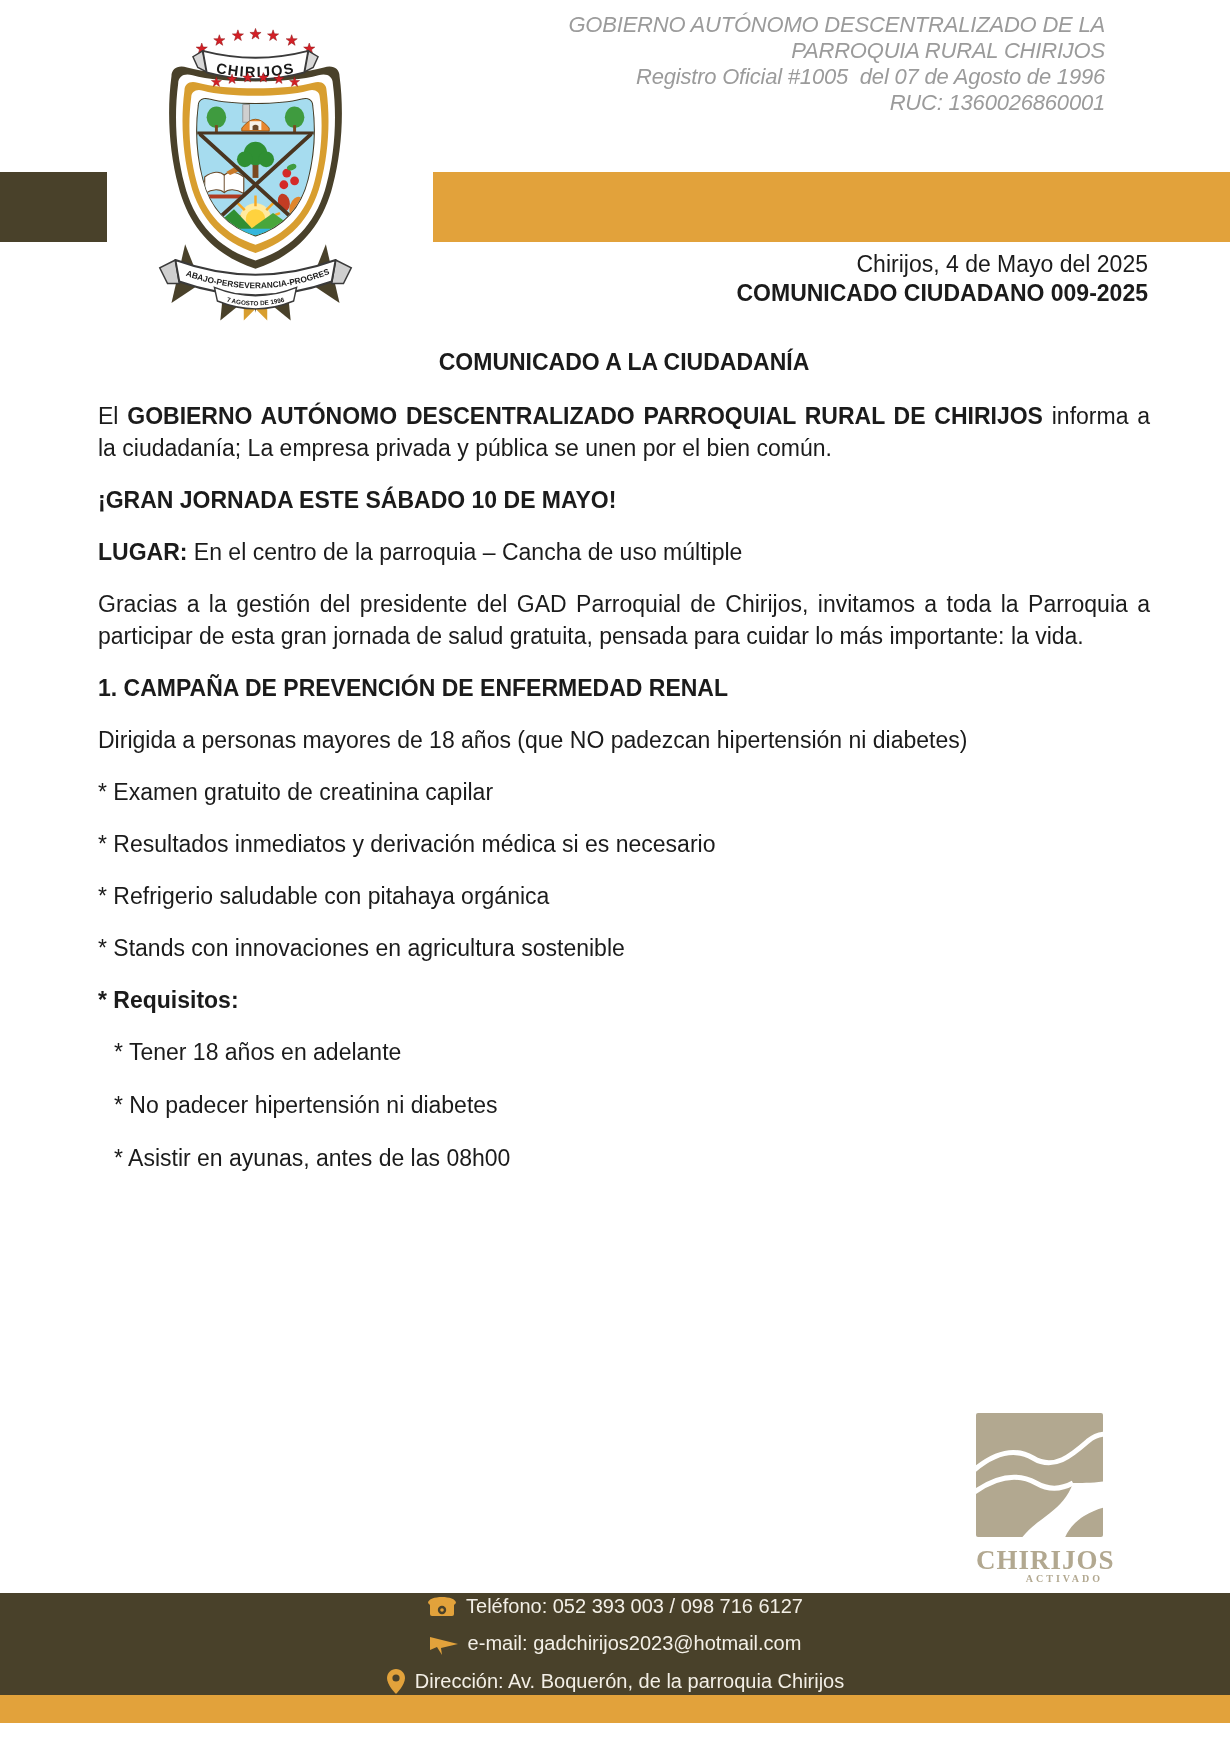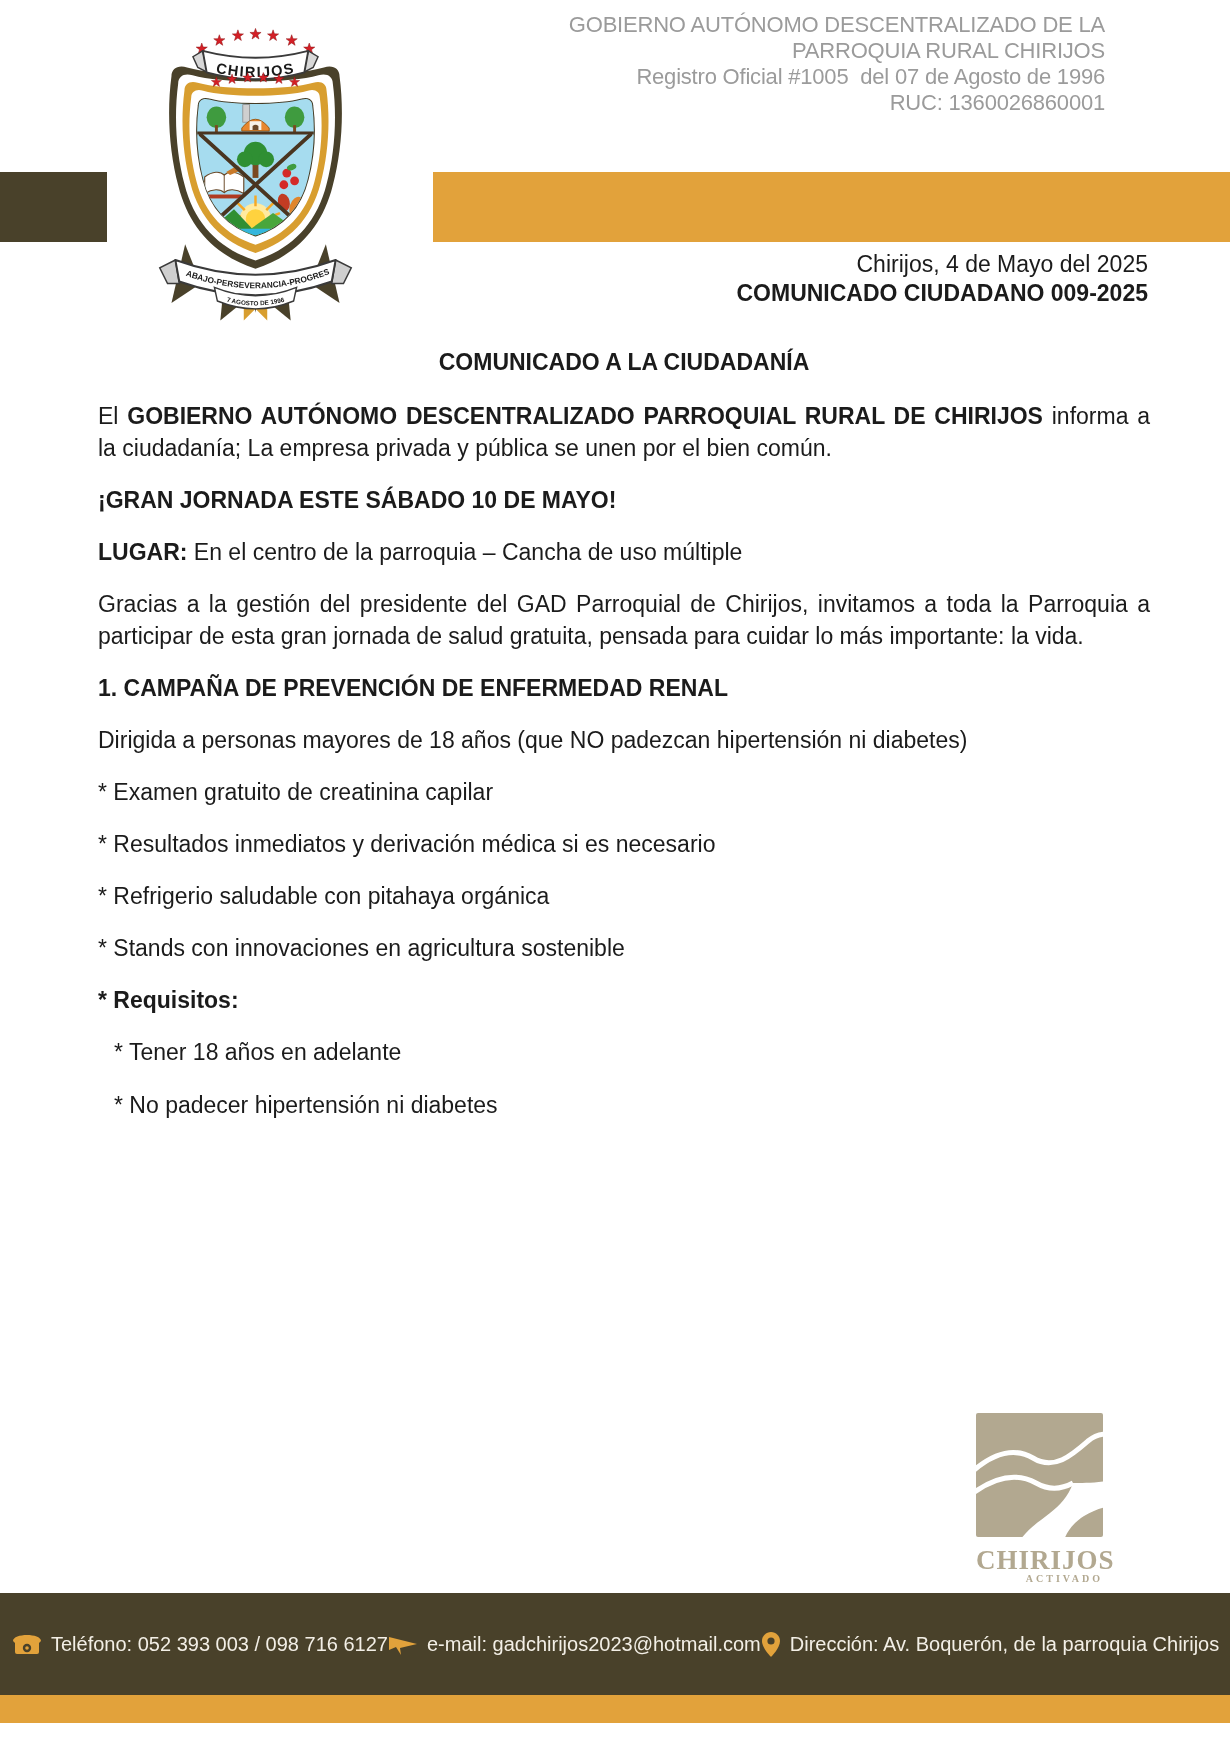--- a/index.html
+++ b/index.html
@@ -3,21 +3,21 @@
 <meta charset="utf-8">
 <style>
   html,body{margin:0;padding:0;}
   body{
     width:1230px;height:1747px;position:relative;overflow:hidden;
     background:#ffffff;font-family:"Liberation Sans",sans-serif;color:#1b1b1b;
   }
   
   .hdr-text{
     position:absolute;top:12px;right:125px;text-align:right;
-    color:#9b9b9b;font-size:22px;line-height:26px;letter-spacing:-0.2px;
+    color:#9b9b9b;font-size:22px;line-height:26px;letter-spacing:-0.2px;font-style:italic;
   }
   .hdr-line{white-space:pre;}
   .bar-dark-left{position:absolute;left:0;top:172px;width:107px;height:70px;background:#49412a;}
   .bar-orange-top{position:absolute;left:433px;top:172px;width:797px;height:70px;background:#e2a23b;}
   .crest{position:absolute;left:148px;top:26px;width:215px;height:296px;}
   
   .date-block{position:absolute;top:250px;right:82px;text-align:right;font-size:23px;line-height:29px;}
   .date-block .docid{font-weight:bold;}
   
   .doc-body{position:absolute;left:98px;top:346px;width:1052px;font-size:23px;line-height:32px;}
@@ -33,21 +33,21 @@
     color:#b2a890;letter-spacing:1px;margin-top:6px;line-height:26px;
   }
   .brand-tag{
     font-family:"Liberation Serif",serif;font-weight:bold;font-size:10px;
     color:#b2a890;letter-spacing:3px;text-align:right;line-height:12px;
   }
   
   .footer-bar{
     position:absolute;left:0;top:1593px;width:1230px;height:102px;background:#49412a;
     display:flex;align-items:center;justify-content:space-between;
-    padding:0 12px;box-sizing:border-box;
+    padding:0 12px;box-sizing:border-box;flex-direction:column;
   }
   .f-item{display:flex;align-items:center;gap:9px;color:#f3efe6;font-size:20px;white-space:nowrap;}
   .f-icon{flex:0 0 auto;display:block;}
   .footer-orange{position:absolute;left:0;top:1695px;width:1230px;height:28px;background:#e2a23b;}
 </style>
 </head>
 <body>
 
 <div class="hdr-text">
   <div class="hdr-line">GOBIERNO AUTÓNOMO DESCENTRALIZADO DE LA</div>
@@ -192,20 +192,21 @@
 
   <p>* Examen gratuito de creatinina capilar</p>
   <p>* Resultados inmediatos y derivación médica si es necesario</p>
   <p>* Refrigerio saludable con pitahaya orgánica</p>
   <p>* Stands con innovaciones en agricultura sostenible</p>
 
   <p class="b">* Requisitos:</p>
 
   <p class="sub">* Tener 18 años en adelante</p>
   <p class="sub">* No padecer hipertensión ni diabetes</p>
+  <p class="sub">* Asistir en ayunas, antes de las 08h00</p>
 </div>
 
 <div class="brand">
   <svg width="127" height="124" viewBox="0 0 127 124" xmlns="http://www.w3.org/2000/svg">
     <rect x="0" y="0" width="127" height="124" rx="2" fill="#b2a890"></rect>
     <g clip-path="url(#lgclip)">
       <clipPath id="lgclip">
           <rect x="0" y="0" width="127" height="124" rx="2"></rect>
         </clipPath>
       <path d="M-3,58 C18,40 38,34 57,45 C78,58 96,42 112,28 C118,23 124,21 130,21" fill="none" stroke="#ffffff" stroke-width="5"></path>

